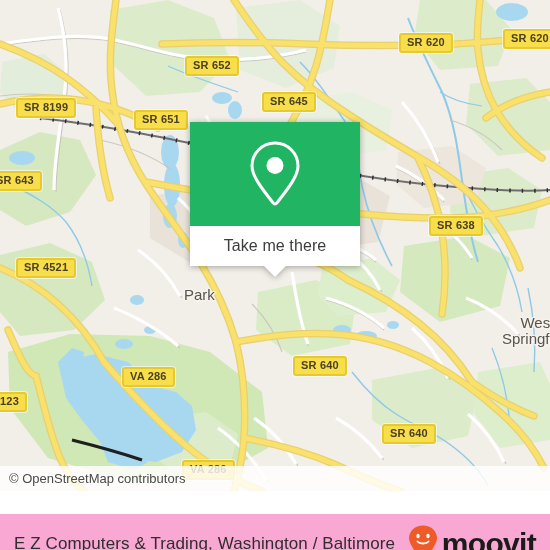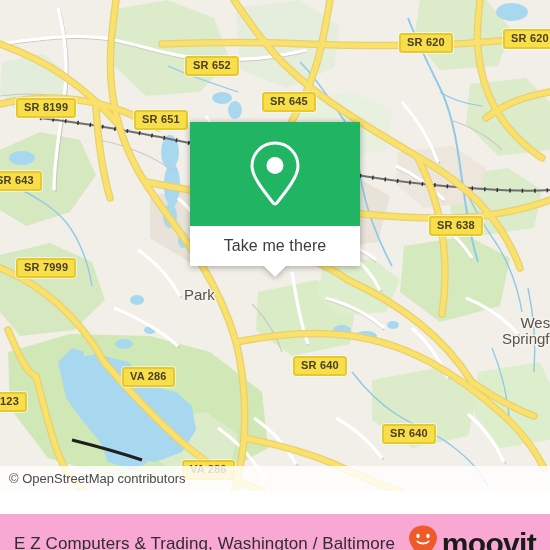--- a/index.html
+++ b/index.html
@@ -284,21 +284,21 @@
 
     <div class="layer">
       <div class="shield" style="left:185px; top:24px;margin-top:32px;">SR 652</div>
       <div class="shield" style="left:399px; top:33px;">SR 620</div>
       <div class="shield" style="left:503px; top:29px;">SR 620</div>
       <div class="shield" style="left:16px; top:98px;">SR 8199</div>
       <div class="shield" style="left:134px; top:92px;margin-top:18px;">SR 651</div>
       <div class="shield" style="left:262px; top:92px;">SR 645</div>
       <div class="shield" style="left:-12px; top:171px;">SR 643</div>
       <div class="shield" style="left:390px; top:216px;margin-left:39px;">SR 638</div>
-      <div class="shield" style="left:16px; top:258px;">SR 7999</div>
+      <div class="shield" style="left:16px; top:258px;">SR 4521</div>
       <div class="shield" style="left:122px; top:367px;">VA 286</div>
       <div class="shield" style="left:293px; top:356px;">SR 640</div>
       <div class="shield" style="left:-8px; top:392px;">123</div>
       <div class="shield" style="left:382px; top:424px;">SR 640</div>
       <div class="shield" style="left:182px; top:460px;">VA 286</div>
     </div>
 
     <div id="attrib">
       <span>© OpenStreetMap contributors</span>
     </div>

